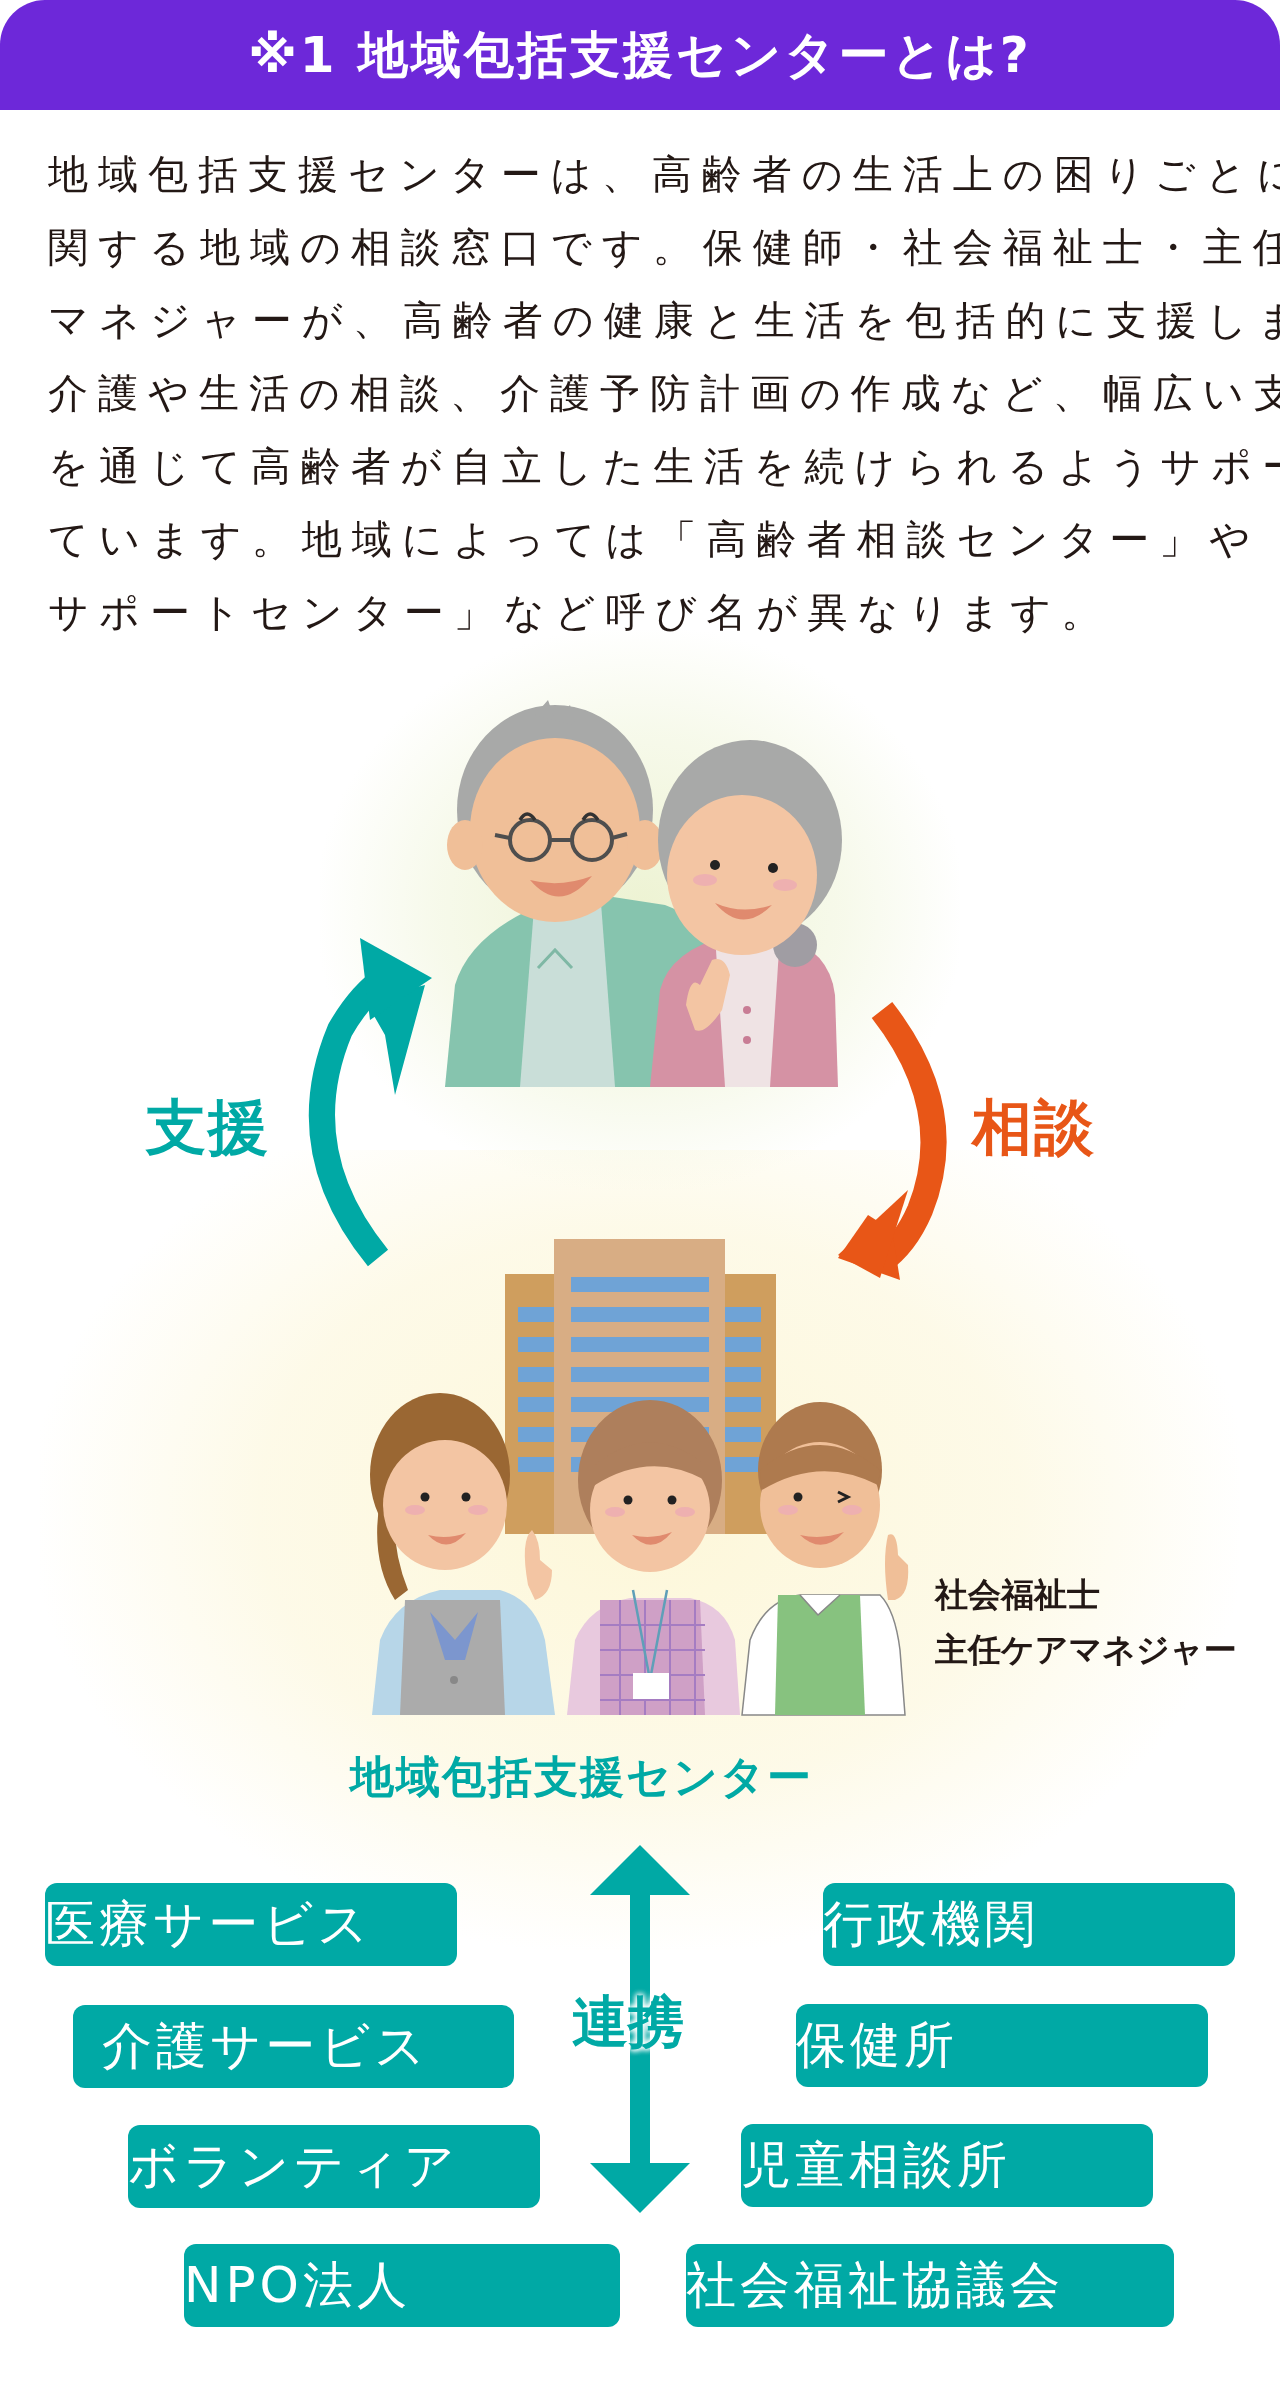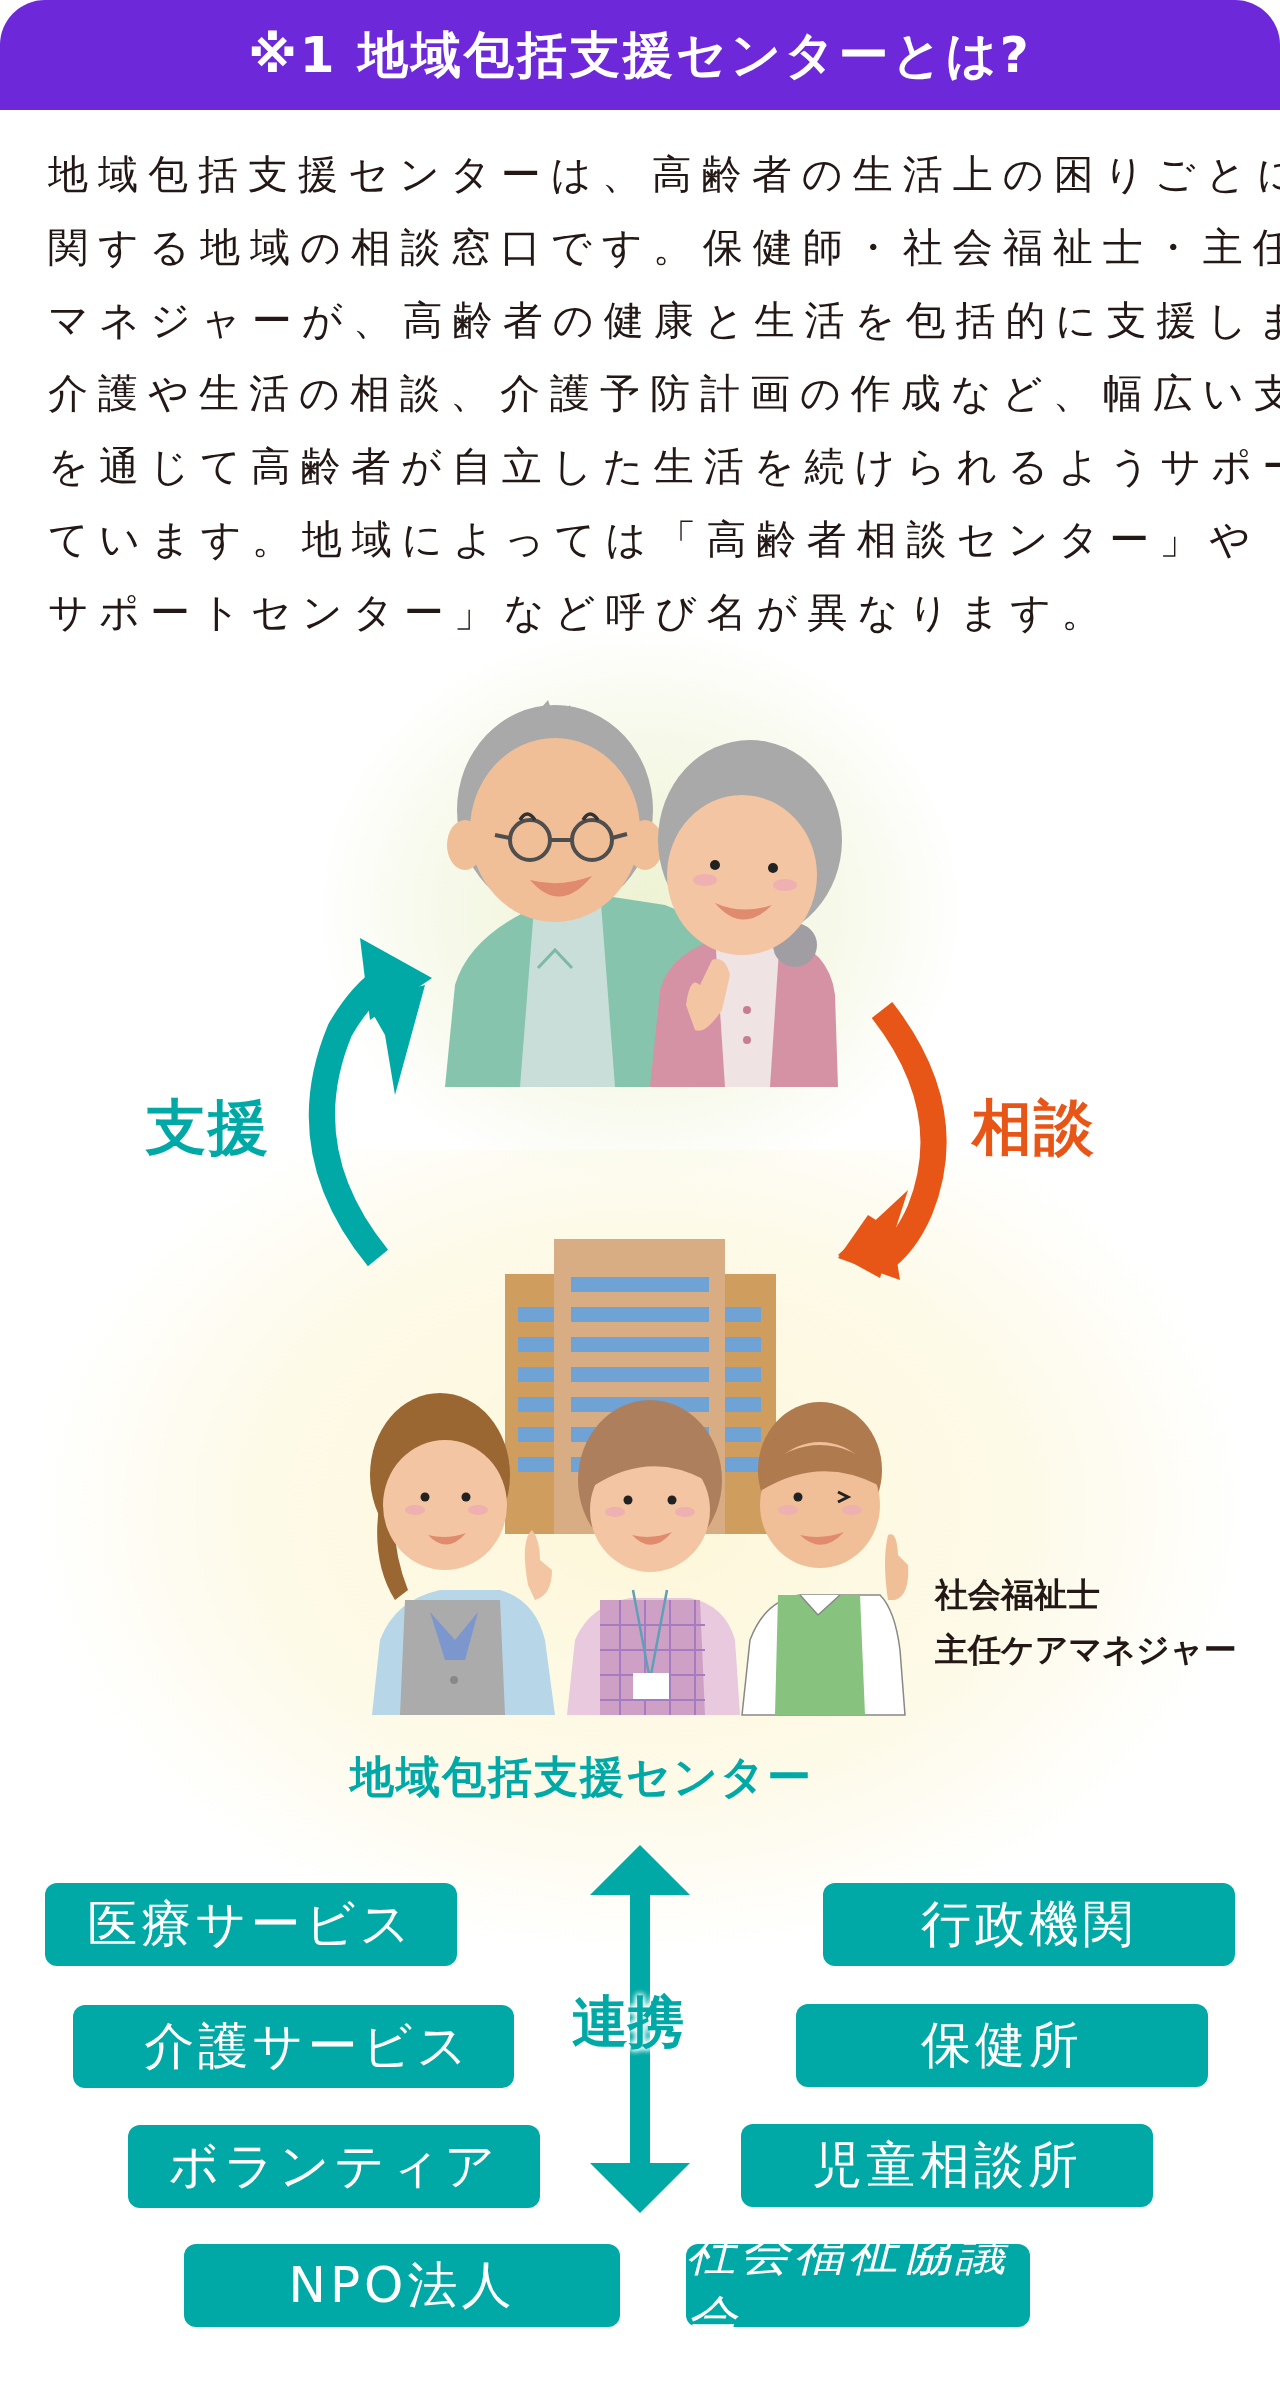--- a/index.html
+++ b/index.html
@@ -12,21 +12,21 @@
   .body-text { left:48px; top:138px; width:1200px; font-size:40px; line-height:73px; letter-spacing:10px; color:#231815; }
   .body-text div { white-space:nowrap; }
   .glow-green { left:320px; top:630px; width:640px; height:560px;
     background: radial-gradient(ellipse at center, rgba(236,242,208,0.95) 0%, rgba(243,247,226,0.7) 45%, rgba(255,255,255,0) 72%); }
   .glow-yellow { left:40px; top:1150px; width:1200px; height:800px;
     background: radial-gradient(ellipse at 50% 45%, rgba(253,247,217,1) 0%, rgba(253,249,228,0.85) 45%, rgba(255,255,255,0) 72%); }
   .label-support { left:146px; top:1088px; font-size:60px; font-weight:bold; color:#00A9A5; letter-spacing:2px; }
   .label-consult { left:972px; top:1088px; font-size:60px; font-weight:bold; color:#E85617; letter-spacing:2px; }
   .roles { left:935px; top:1567px; font-size:33px; line-height:55px; font-weight:bold; color:#231815; }
   .center-title { left:350px; top:1748px; font-size:44px; font-weight:bold; color:#00A9A5; letter-spacing:2px; white-space:nowrap; }
-  .box { height:83px; background:#00A9A5; border-radius:12px; display:flex; align-items:center; justify-content:center;
+  .box { height:83px; background:#00A9A5; border-radius:12px; display:flex; align-items:center; 
          color:#ffffff; font-size:50px; letter-spacing:4px; cursor:pointer; }
   .link-label { left:572px; top:1985px; font-size:56px; font-weight:bold; color:#00A9A5;
     text-shadow: 0 0 6px #fff, 0 0 6px #fff, 0 0 6px #fff; white-space:nowrap; }
   svg { position:absolute; overflow:visible; }
 </style>
 </head>
 <body>
 
 <div class="abs header">
   <span class="header-title">※1 地域包括支援センターとは?</span>
@@ -210,15 +210,15 @@
 
 <div class="abs box" style="left:823px;top:1883px;width:412px;">
   <span>行政機関</span>
 </div>
 <div class="abs box" style="left:796px;top:2004px;width:412px;">
   <span>保健所</span>
 </div>
 <div class="abs box" style="left:741px;top:2124px;width:412px;">
   <span>児童相談所</span>
 </div>
-<div class="abs box" style="left:686px;top:2244px;width:344px;font-style:italic;">
+<div class="abs box" style="left:686px;top:2244px;width:488px;">
   <span>社会福祉協議会</span>
 </div>
 
 </body></html>

